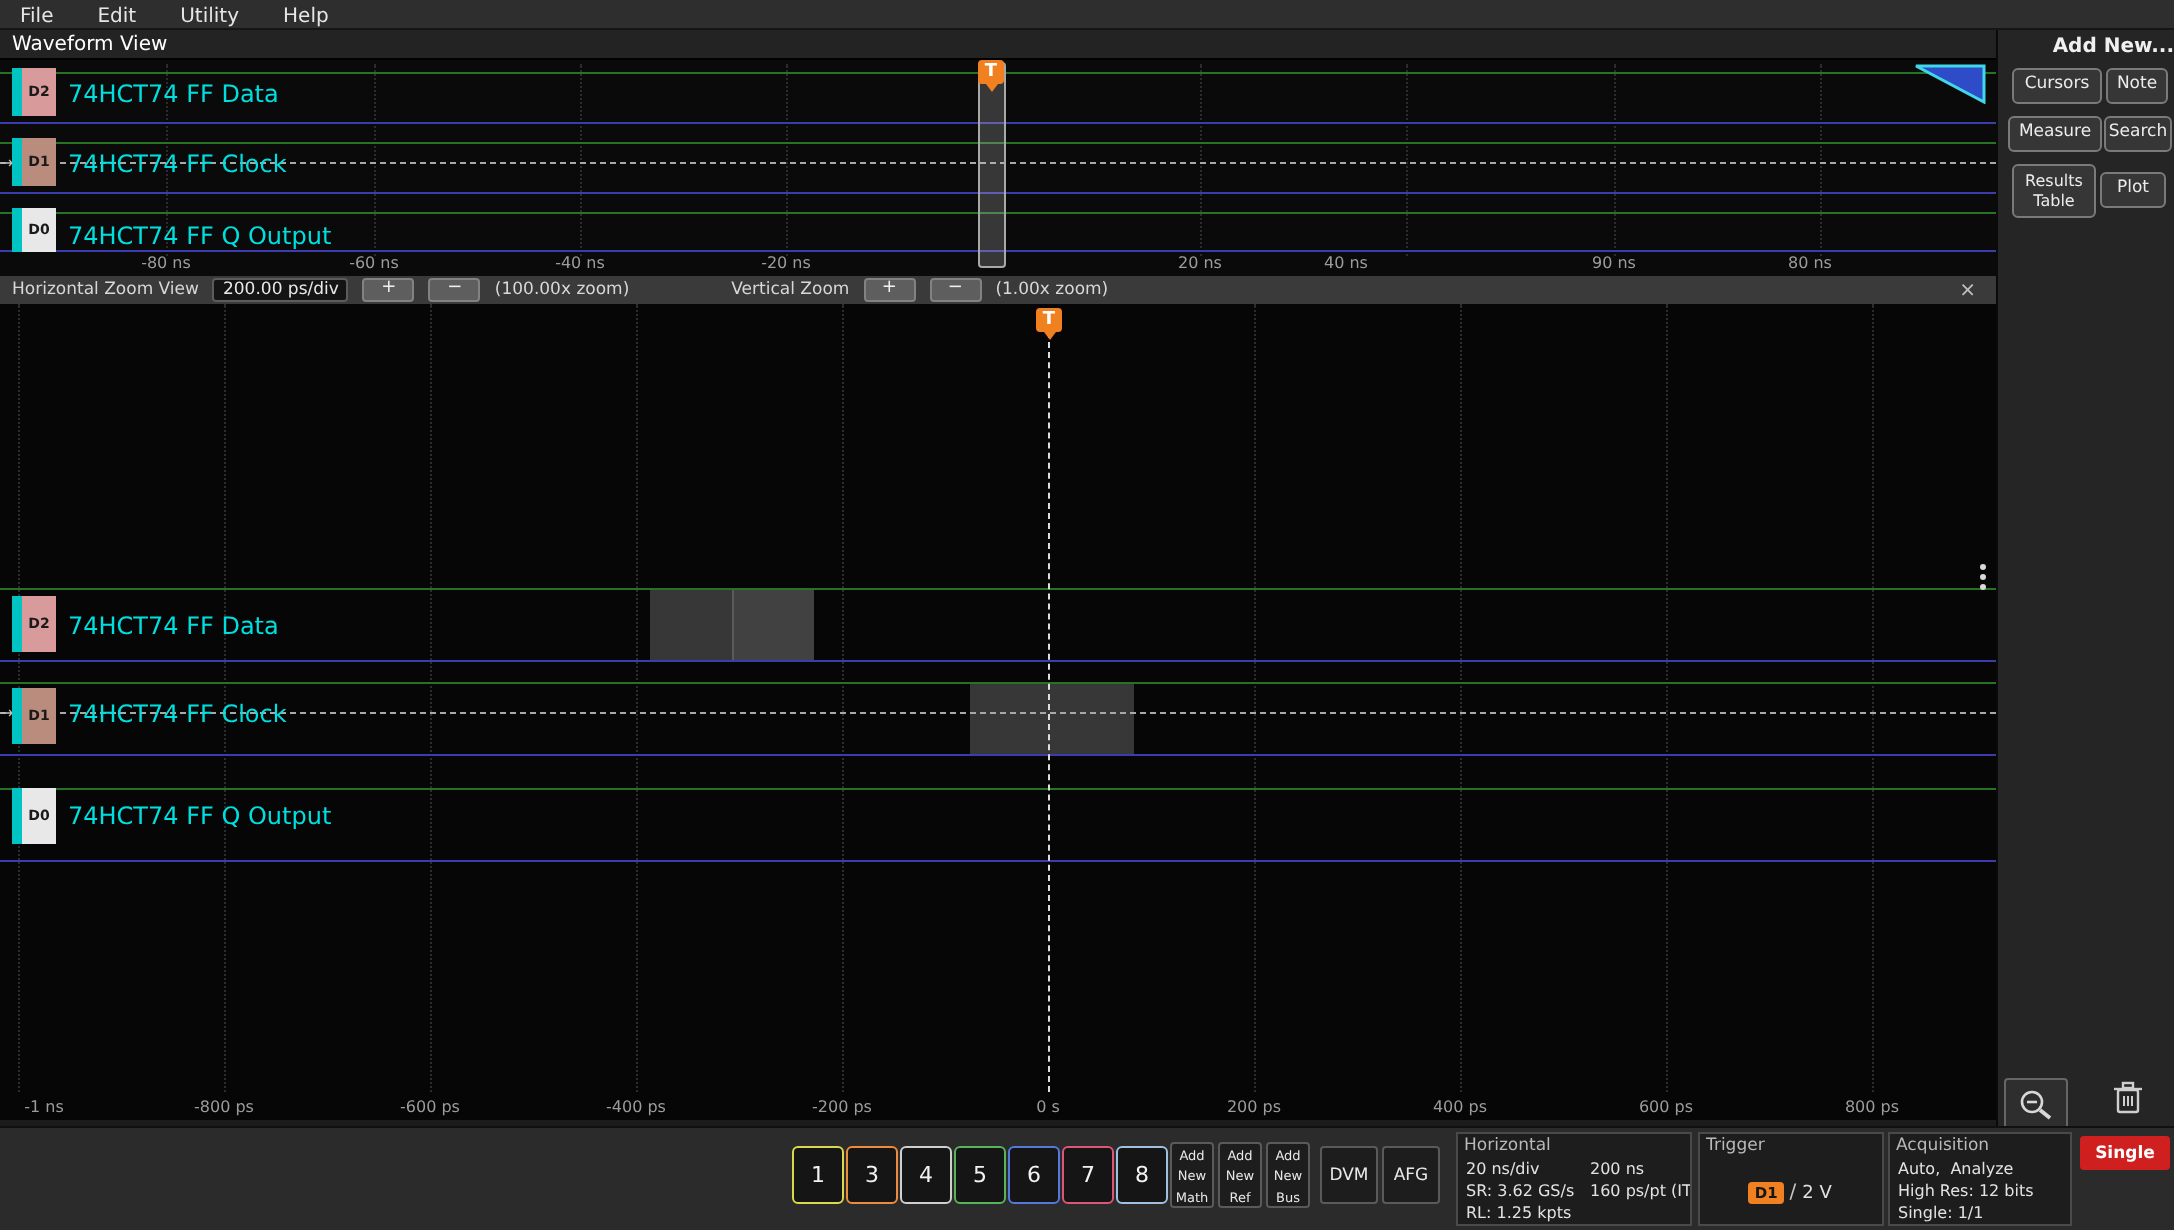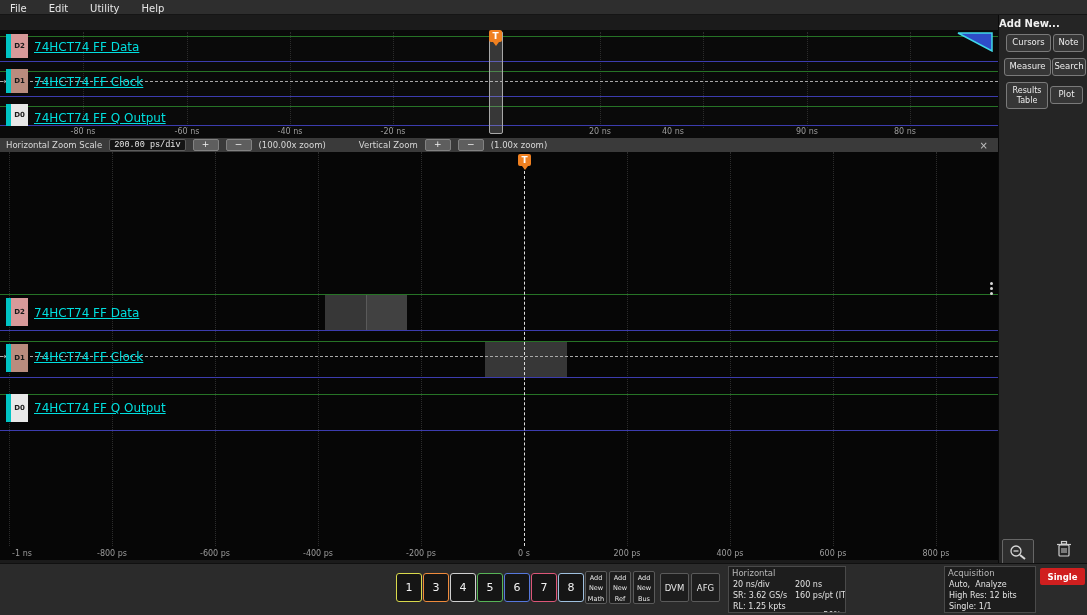--- a/index.html
+++ b/index.html
@@ -23,40 +23,40 @@
   .mainview{position:absolute;left:0;top:152px;width:998px;height:408px;background:#060606;overflow:hidden;}
   .vgrid{position:absolute;width:0;border-left:1px dotted #2c2c2c;}
   .hline{position:absolute;height:1px;left:0;width:998px;}
   .green{background:#267326;}
   .blue{background:#3c3cae;}
   .hdash{position:absolute;left:0;width:998px;height:0;border-top:1px dashed #a8a8a8;}
   .chanbadge{position:absolute;display:flex;}
   .chanbadge .tab{width:5px;background:#00c4c4;}
   .chanbadge .idbox{width:17px;display:flex;align-items:center;justify-content:center;
                     font-size:7px;font-weight:bold;color:#1a1a1a;}
-  .chanlabel{position:absolute;color:#00dfdf;font-size:12px;white-space:nowrap;text-decoration:underline;}
+  .chanlabel{position:absolute;color:#00dfdf;font-size:12px;white-space:nowrap;}
   .tick{position:absolute;font-size:8px;color:#9c9c9c;transform:translateX(-50%);white-space:nowrap;}
   .tbadge{position:absolute;width:13px;height:12px;background:#f08020;color:#fff;font-weight:bold;
           font-size:9px;display:flex;align-items:center;justify-content:center;border-radius:2px;}
   .tbadge:after{content:"";position:absolute;top:12px;left:3.5px;border-left:3px solid transparent;
                 border-right:3px solid transparent;border-top:4px solid #f08020;}
   .zoomstrip{position:absolute;background:rgba(190,190,190,.25);border:1px solid #a8a8a8;border-radius:2px;}
   .grayblock{position:absolute;background:#373737;}
   .trig-vline{position:absolute;width:0;border-left:1px dashed #dedede;}
   .srcarrow{position:absolute;font-size:8px;color:#bdbdbd;}
   
   .zb-value{background:#141414;border:1px solid #5c5c5c;border-radius:2px;color:#e8e8e8;
-            font-size:8.5px;padding:0 4px;height:10px;line-height:10px;font-family:Liberation Mono, monospace;}
+            font-size:8.5px;padding:0 4px;height:10px;line-height:10px;}
   .zb-btn{width:24px;height:10px;background:#5e5e5e;border:1px solid #828282;border-radius:2px;
           color:#f0f0f0;font-size:9px;line-height:8px;text-align:center;}
   .zb-close{margin-left:auto;color:#c0c0c0;font-size:10px;padding-right:4px;}
   
   .rightpanel{position:absolute;left:998px;top:15px;width:89px;height:548px;background:#252525;
               border-left:1px solid #0a0a0a;box-sizing:border-box;}
-  .rp-title{position:absolute;left:0;top:3px;width:100%;text-align:left;font-size:10px;
+  .rp-title{position:absolute;left:0;top:3px;width:100%;text-align:right;font-size:10px;
             font-weight:bold;color:#f0f0f0;}
   .rp-btn{position:absolute;background:#363636;border:1px solid #7a7a7a;border-radius:3px;
           color:#ececec;font-size:8.5px;display:flex;align-items:center;justify-content:center;
           text-align:center;line-height:1.15;}
   .icon-btn{position:absolute;background:#2e2e2e;border:1px solid #666;border-radius:2px;
             display:flex;align-items:center;justify-content:center;}
   .panel-handle{position:absolute;display:flex;flex-direction:column;gap:2px;}
   .panel-handle i{width:3px;height:3px;border-radius:50%;background:#d8d8d8;display:block;}
   
   .bottombar{position:absolute;left:0;top:563px;width:1087px;height:52px;background:#2b2b2b;
@@ -86,20 +86,23 @@
 
 <div id="app">
 
   <div class="menu-bar">
     <span class="menu-item">File</span>
     <span class="menu-item">Edit</span>
     <span class="menu-item">Utility</span>
     <span class="menu-item">Help</span>
   </div>
 
+  <div class="view-header">
+    <span>Waveform View</span>
+  </div>
 
   <div class="overview">
     <div class="vgrid" style="left:83px;top:2px;height:96px"></div>
     <div class="vgrid" style="left:187px;top:2px;height:96px"></div>
     <div class="vgrid" style="left:290px;top:2px;height:96px"></div>
     <div class="vgrid" style="left:393px;top:2px;height:96px"></div>
     <div class="vgrid" style="left:600px;top:2px;height:96px"></div>
     <div class="vgrid" style="left:703px;top:2px;height:96px"></div>
     <div class="vgrid" style="left:807px;top:2px;height:96px"></div>
     <div class="vgrid" style="left:910px;top:2px;height:96px"></div>
@@ -141,26 +144,26 @@
 
     <div class="zoomstrip" style="left:489px;top:1px;width:12px;height:101px"></div>
     <div class="tbadge" style="left:489px;top:0">T</div>
 
     <svg class="abs" style="left:1045px;right:4px;top:2px;left:auto" width="38" height="20">
       <polygon points="36,1 2,1 36,19" fill="#2e4cc8" stroke="#3fd8e8" stroke-width="1.5"></polygon>
     </svg>
   </div>
 
   <div class="zoombar">
-    <span>Horizontal Zoom Scale</span>
+    <span>Horizontal Zoom View</span>
     <span class="zb-value">200.00 ps/div</span>
     <span class="zb-btn">+</span>
     <span class="zb-btn">−</span>
     <span>(100.00x zoom)</span>
-    <span style="margin-left:26px">Vertical Zoom</span>
+    <span style="margin-left:44px">Vertical Zoom</span>
     <span class="zb-btn">+</span>
     <span class="zb-btn">−</span>
     <span>(1.00x zoom)</span>
     <span class="zb-close">×</span>
   </div>
 
   <div class="mainview">
     <div class="vgrid" style="left:9px;top:0;height:394px"></div>
     <div class="vgrid" style="left:112px;top:0;height:394px"></div>
     <div class="vgrid" style="left:215px;top:0;height:394px"></div>
@@ -275,20 +278,26 @@
       <div class="info" style="left:4px;top:13px">20 ns/div</div>
       <div class="info" style="left:66px;top:13px">200 ns</div>
       <div class="info" style="left:4px;top:24px">SR: 3.62 GS/s</div>
       <div class="info" style="left:66px;top:24px">160 ps/pt (IT)</div>
       <div class="info" style="left:4px;top:35px">RL: 1.25 kpts</div>
       <div class="info" style="left:66px;top:35px">
         <span class="pos-icon"></span><span>50%</span>
       </div>
     </div>
 
+    <div class="tile" style="left:849px;top:2px;width:93px;height:47px">
+      <div class="tile-title">Trigger</div>
+      <div class="info" style="left:4px;top:15px">
+        <span class="src-badge">D1</span><span class="slopeglyph">∕</span><span style="font-size:9px">2 V</span>
+      </div>
+    </div>
 
     <div class="tile" style="left:944px;top:2px;width:92px;height:47px">
       <div class="tile-title">Acquisition</div>
       <div class="info" style="left:4px;top:13px">Auto,  Analyze</div>
       <div class="info" style="left:4px;top:24px">High Res: 12 bits</div>
       <div class="info" style="left:4px;top:35px">Single: 1/1</div>
     </div>
 
     <div class="preview-btn">Single</div>
   </div>

